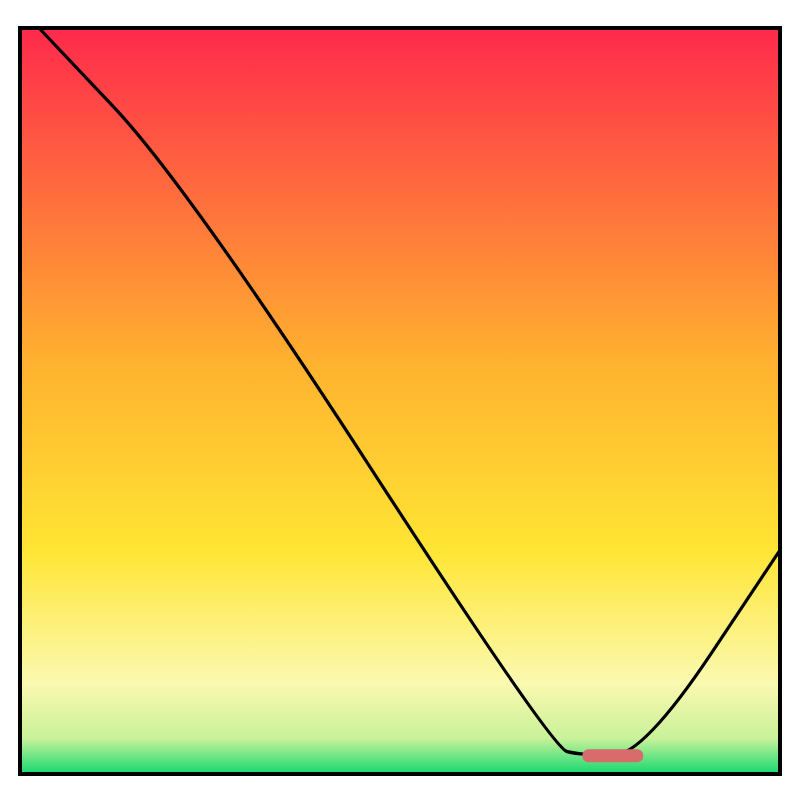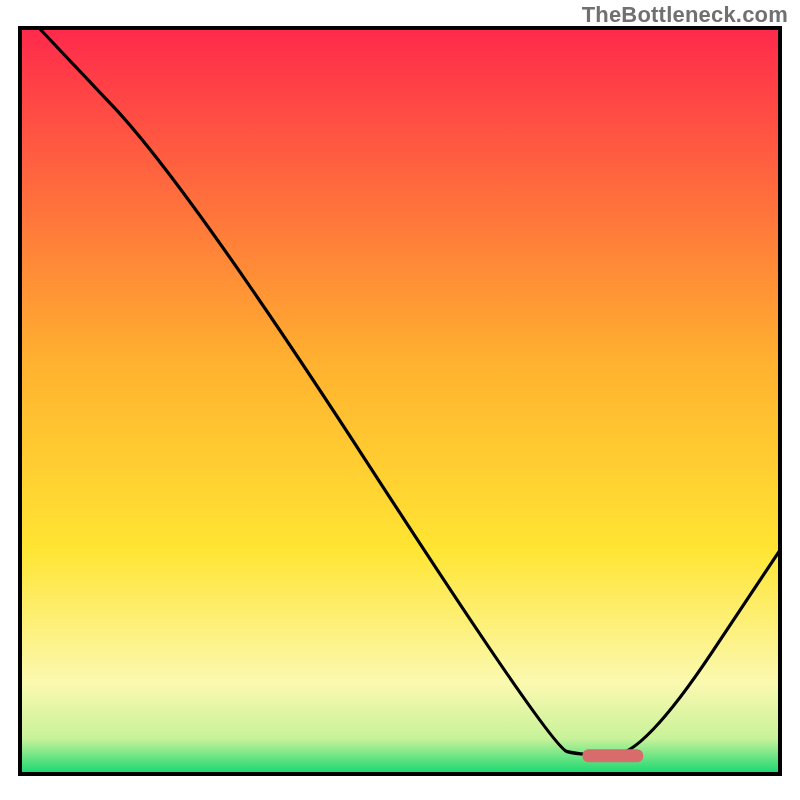--- a/index.html
+++ b/index.html
@@ -25,21 +25,20 @@
     letter-spacing: 0.2px;
   }
   svg {
     display: block;
   }
 </style>
 </head>
 <body>
 <div class="container">
 
-<div class="watermark">TheBottleneck.com</div>
 
 <svg width="800" height="800" viewBox="0 0 800 800">
   <defs>
     <linearGradient id="bg-grad" x1="0" y1="0" x2="0" y2="1">
       <stop id="g0" offset="0%" stop-color="#ff2a4b"></stop>
       <stop id="g1" offset="45%" stop-color="#ffb22f"></stop>
       <stop id="g2" offset="70%" stop-color="#ffe533"></stop>
       <stop id="g3" offset="88%" stop-color="#fbf9b0"></stop>
       <stop id="g4" offset="95.5%" stop-color="#c8f29a"></stop>
       <stop id="g5" offset="100%" stop-color="#1fd973"></stop>

